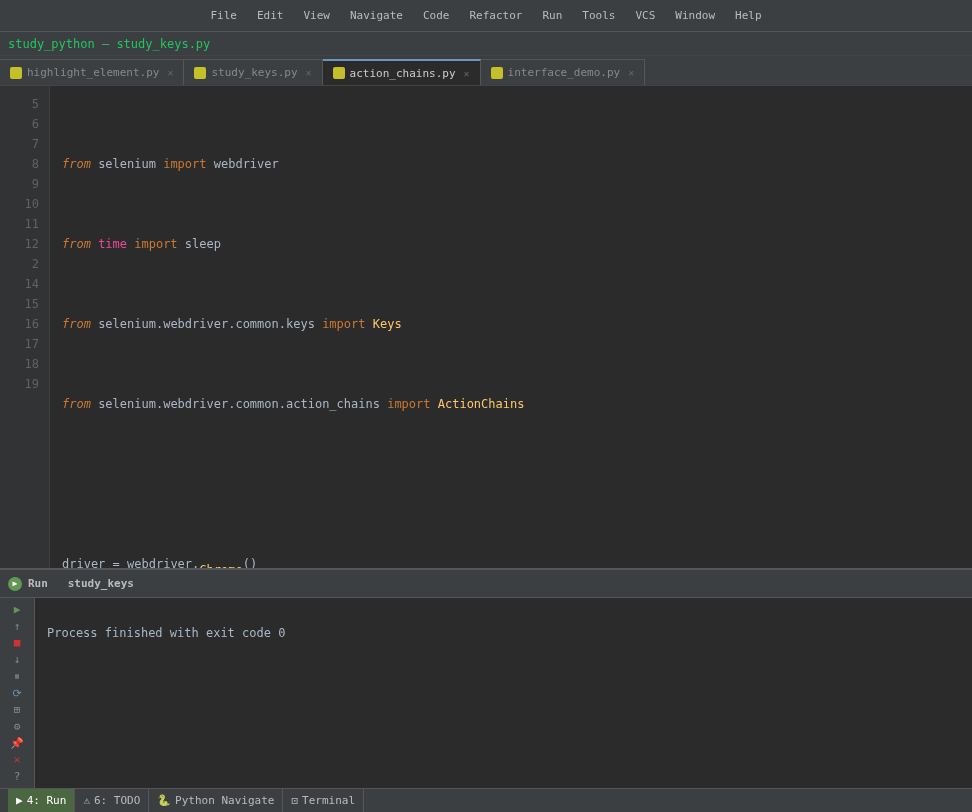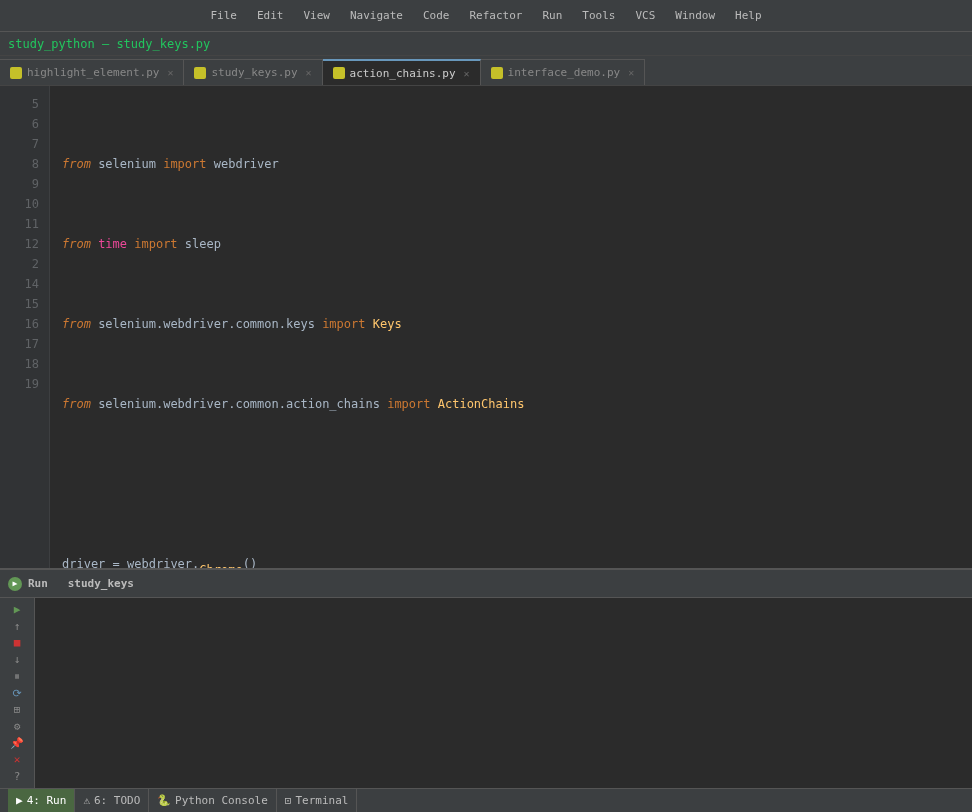--- a/index.html
+++ b/index.html
@@ -385,34 +385,35 @@
       <div class="tool-btn blue" title="Rerun">⟳</div>
       <div class="tool-btn" title="Scroll">⊞</div>
       <div class="tool-btn" title="Settings">⚙</div>
       <div class="tool-btn" title="Pin">📌</div>
       <div class="tool-btn red" title="Delete">✕</div>
       <div class="tool-btn" title="Help">?</div>
     </div>
 
     <div class="run-output">
       <div class="output-line">&nbsp;</div>
+      <div class="output-line output-success">Process finished with exit code 0</div>
     </div>
   </div>
 </div>
 
 <div class="status-bar">
   <div class="status-item active">
     <span>▶</span>
     <span>4: Run</span>
   </div>
   <div class="status-item">
     <span>⚠</span>
     <span>6: TODO</span>
   </div>
   <div class="status-item">
     <span>🐍</span>
-    <span>Python Console</span>
+    <span>Python Navigate</span>
   </div>
   <div class="status-item">
     <span>⊡</span>
     <span>Terminal</span>
   </div>
 </div>
 
 </body></html>

